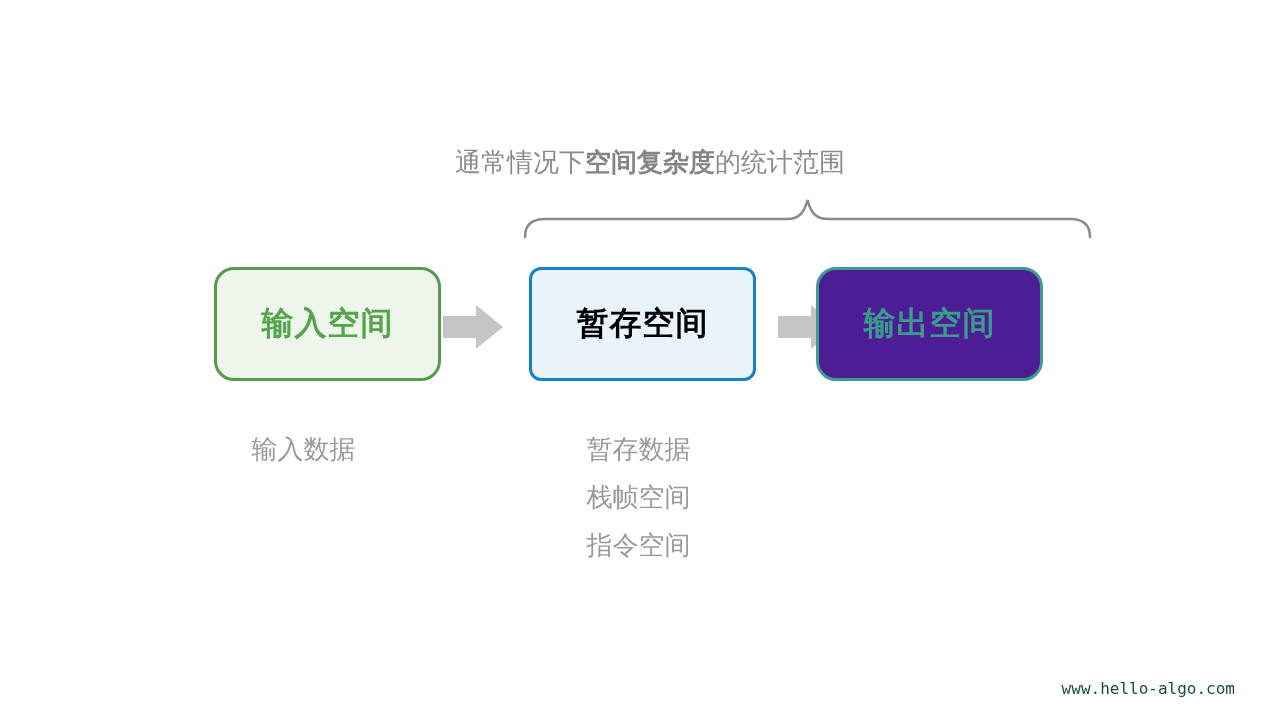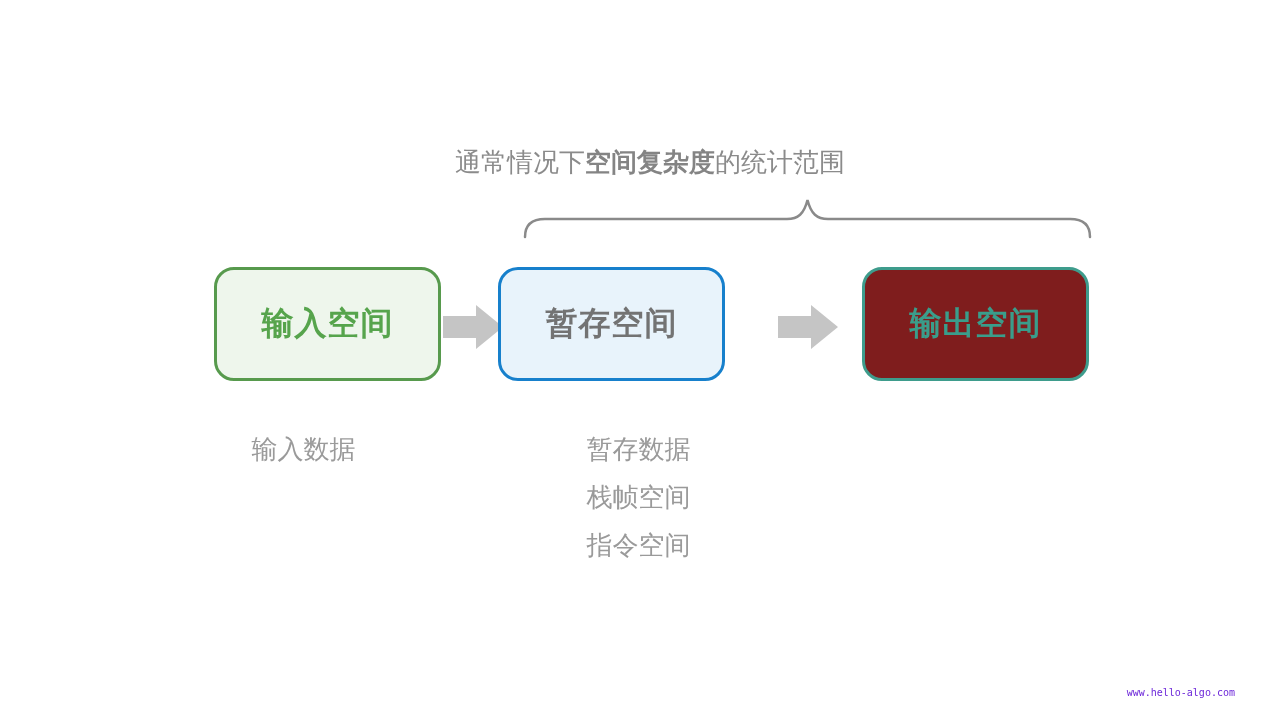--- a/index.html
+++ b/index.html
@@ -47,22 +47,22 @@
     border-radius: 20px;
     border: 3px solid;
     display: flex;
     align-items: center;
     justify-content: center;
     font-size: 32px;
     font-weight: 700;
     letter-spacing: 1px;
   }
   .node-input  { left: 190px; border-color: #579a4d; background: #eef6ec; color: #56a44c; margin-left: 24px; }
-  .node-temp   { left: 498px; border-color: #1780cc; background: #e8f3fb; color: #737373; }
-  .node-output { left: 862px; border-color: #3e9c8c; background: #7f1d1d; color: #3a9d8b; }
+  .node-temp   { left: 529px; border-color: #1780cc; background: #e8f3fb; color: #000000; border-radius: 12px; }
+  .node-output { left: 816px; border-color: #3e9c8c; background: #4c1d95; color: #3a9d8b; }
   .flow-arrow {
     position: absolute;
     top: 305px;
     width: 60px;
     height: 44px;
   }
   .arrow-1 { left: 443px; }
   .arrow-2 { left: 778px; }
   .sub-labels {
     position: absolute;
@@ -75,22 +75,22 @@
     white-space: nowrap;
   }
   .sub-input  { left: 190px; }
   .sub-temp   { left: 525px; }
   .sub-output { left: 862px; }
   .watermark {
     position: absolute;
     right: 45px;
     bottom: 22px;
     font-family: "DejaVu Sans Mono", "Liberation Mono", monospace;
-    font-size: 10px;
-    color: #6d28d9;
+    font-size: 16px;
+    color: #14532d;
   }
 </style>
 </head>
 <body>
 
 <div class="canvas">
 
   <div class="diagram-title"><span>通常情况下</span><span class="bold-seg">空间复杂度</span><span>的统计范围</span></div>
 
   <svg class="brace-svg" viewBox="0 0 585 55" aria-hidden="true">

